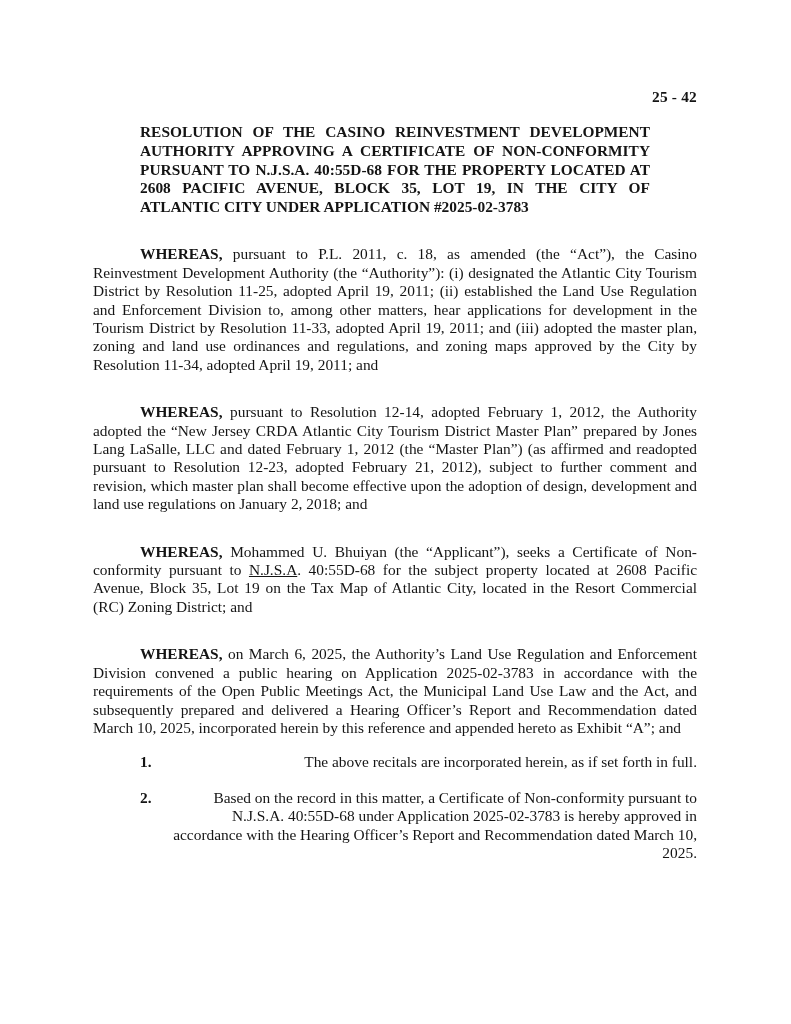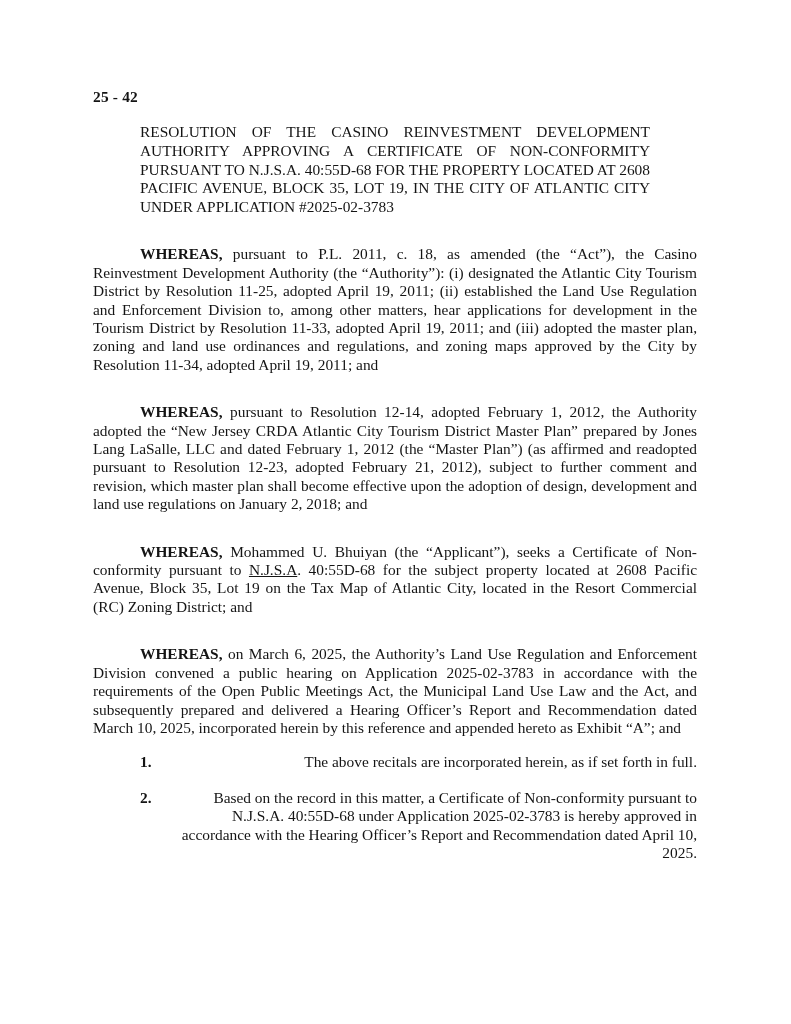--- a/index.html
+++ b/index.html
@@ -18,27 +18,27 @@
   }
   .content {
     position: absolute;
     left: 93px;
     top: 88px;
     width: 604px;
     font-size: 15.4px;
     line-height: 18.4px;
   }
   .header-number {
-    text-align: left;
+    text-align: right;
     font-weight: bold;
     letter-spacing: 0.2px;
   }
   .title {
     margin: 17px 47px 0 47px;
-    font-weight: normal;
+    font-weight: bold;
     text-align: justify;
     line-height: 18.6px;
   }
   p.para {
     margin: 29px 0 0 0;
     text-align: justify;
     text-indent: 47px;
   }
   p.para.resolved {
     margin-top: 12px;
@@ -83,18 +83,18 @@
 
 
 
     <div class="list">
       <div class="list-item">
         <span class="num">1.</span>
         <span class="item-text">The above recitals are incorporated herein, as if set forth in full.</span>
       </div>
       <div class="list-item">
         <span class="num">2.</span>
-        <span class="item-text">Based on the record in this matter, a Certificate of Non-conformity pursuant to N.J.S.A. 40:55D-68 under Application 2025-02-3783 is hereby approved in accordance with the Hearing Officer’s Report and Recommendation dated April 10, 2025.</span>
+        <span class="item-text">Based on the record in this matter, a Certificate of Non-conformity pursuant to N.J.S.A. 40:55D-68 under Application 2025-02-3783 is hereby approved in accordance with the Hearing Officer’s Report and Recommendation dated March 10, 2025.</span>
       </div>
     </div>
 
   </div>
 </div>
 
 </body></html>

